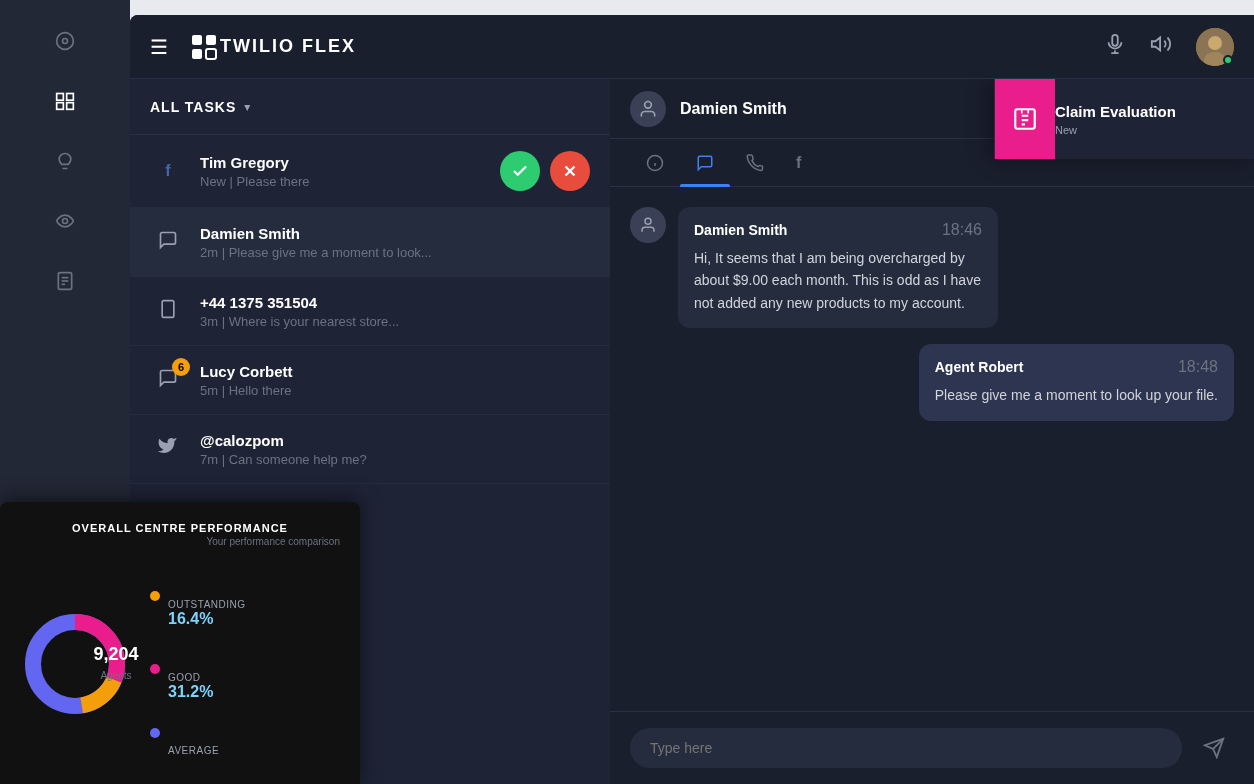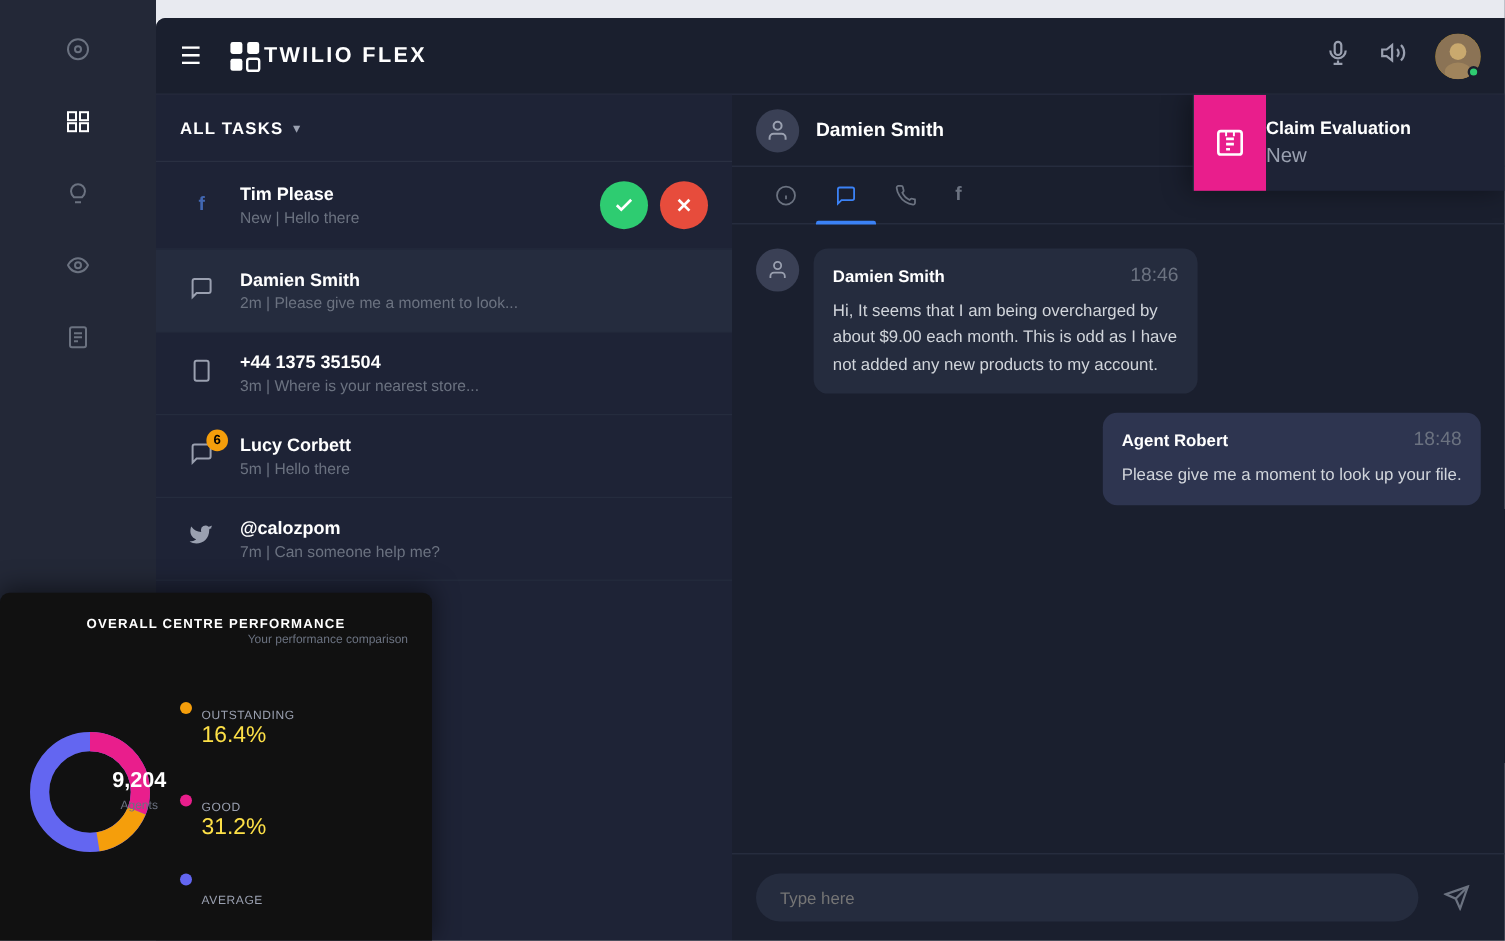--- a/index.html
+++ b/index.html
@@ -355,21 +355,21 @@
 
     .claim-title {
       color: #fff;
       font-size: 15px;
       font-weight: 700;
       margin-bottom: 4px;
     }
 
     .claim-status {
       color: #9aa0b0;
-      font-size: 17px;
+      font-size: 11px;
     }
 
     
     .chat-tabs {
       display: flex;
       align-items: center;
       padding: 0 20px;
       height: 48px;
       border-bottom: 1px solid #2a3042;
       flex-shrink: 0;
@@ -595,23 +595,23 @@
     }
 
     .legend-category {
       color: #9aa0b0;
       font-size: 10px;
       letter-spacing: 0.5px;
       text-transform: uppercase;
     }
 
     .legend-value {
-      color: #fde047;
-      font-size: 19px;
-      font-weight: 400;
+      color: #7dd3fc;
+      font-size: 16px;
+      font-weight: 700;
     }
   </style>
 </head>
 <body>
 
 <div class="left-sidebar">
   <div class="sidebar-nav-item">
     <svg width="20" height="20" viewBox="0 0 24 24" fill="none" stroke="currentColor" stroke-width="2">
       <circle cx="12" cy="12" r="10"></circle>
         <circle cx="12" cy="12" r="3"></circle>
@@ -695,22 +695,22 @@
       <div class="tasks-header">
         <span class="tasks-title">ALL TASKS</span>
         <span class="dropdown-arrow">▾</span>
       </div>
 
       <div class="task-item">
         <div class="task-icon-wrap">
           <span class="task-icon" style="color:#4267B2; font-weight:bold; font-size:16px;">f</span>
         </div>
         <div class="task-info">
-          <div class="task-name">Tim Please</div>
-          <div class="task-preview">New | Hello there</div>
+          <div class="task-name">Tim Gregory</div>
+          <div class="task-preview">New | Please there</div>
         </div>
         <div class="task-actions">
           <button class="btn-accept">
             <svg width="18" height="18" viewBox="0 0 24 24" fill="none" stroke="white" stroke-width="3">
               <polyline points="20 6 9 17 4 12"></polyline>
             </svg>
           </button>
           <button class="btn-reject">
             <svg width="18" height="18" viewBox="0 0 24 24" fill="none" stroke="white" stroke-width="3">
               <line x1="18" y1="6" x2="6" y2="18"></line>

